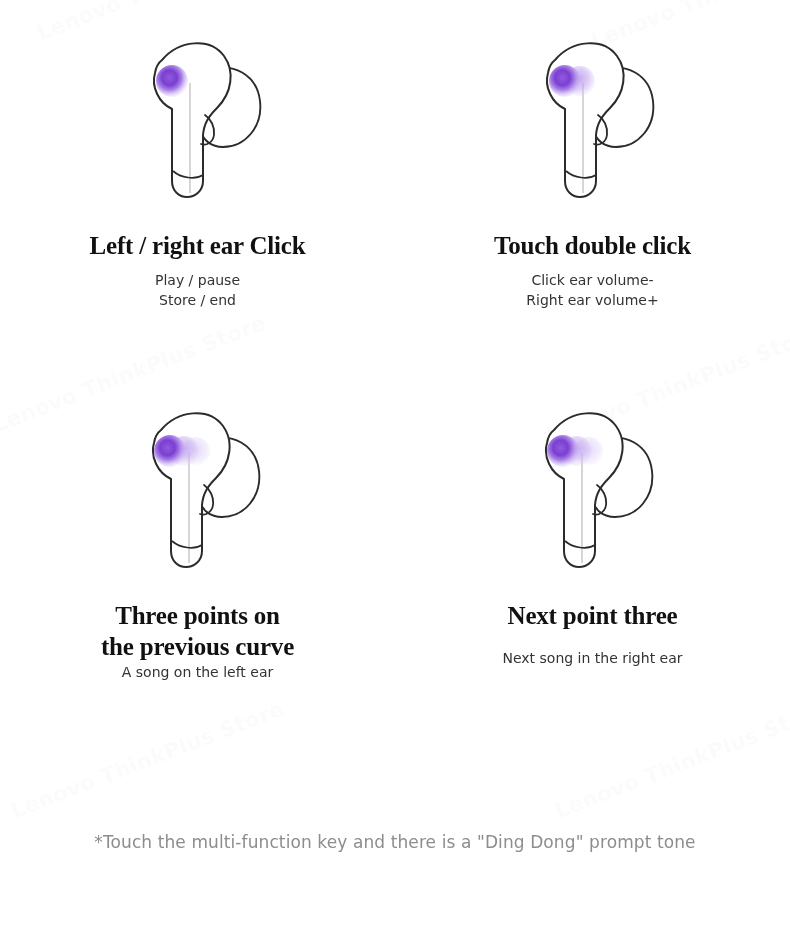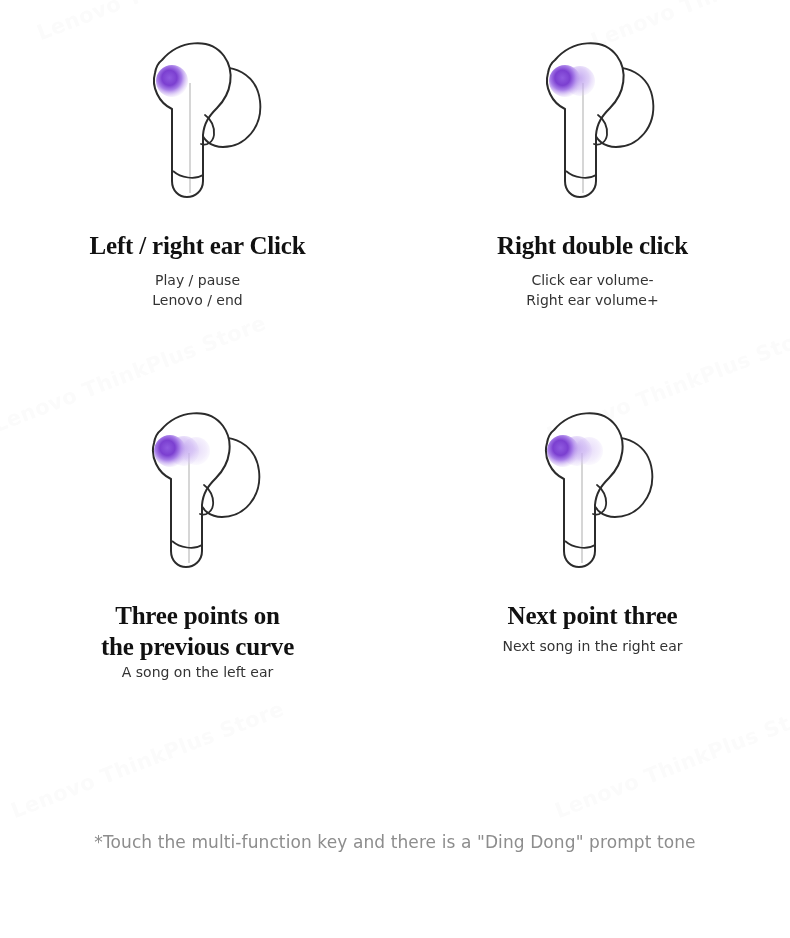--- a/index.html
+++ b/index.html
@@ -86,21 +86,21 @@
     font-size: 14px;
     font-weight: 400;
     color: #333333;
     line-height: 1.42;
     margin: 0;
   }
   .sub-line { display: block; }
 
   
   .cell-r2c1 .title { margin-bottom: 0; }
-  .cell-r2c2 .title { margin-bottom: 6px; }
+  .cell-r2c2 .title { margin-bottom: 18px; }
 
   
   .footnote {
     position: absolute;
     left: 0;
     right: 0;
     top: 832px;
     z-index: 1;
     text-align: center;
     font-size: 17px;
@@ -152,21 +152,21 @@
 
           <path d="M46 148 C54 155 68 157 76 152" fill="none" stroke="#2b2b2b" stroke-width="1.7"></path>
 
           <circle cx="45" cy="58" r="16" fill="url(#g1)"></circle>
         </svg>
       </div>
       <div class="texts">
         <h2 class="title">Left / right ear Click</h2>
         <p class="sub">
           <span class="sub-line">Play / pause</span>
-          <span class="sub-line">Lenovo / end</span>
+          <span class="sub-line">Store / end</span>
         </p>
       </div>
     </div>
 
     <div class="cell cell-r1c2">
       <div class="bud-wrap">
         <svg width="150" height="185" viewBox="0 0 150 185">
           <defs>
             <radialGradient id="g2a" cx="42%" cy="40%" r="62%">
               <stop offset="0%" stop-color="#8f5ae0"></stop>
@@ -186,21 +186,21 @@
                    C76 168 68 174 60 174 C52 174 45 168 45 158
                    L45 86 C32 80 24 64 28 50 C29 44 31 40 35 37 Z" fill="#ffffff" stroke="#2b2b2b" stroke-width="2" stroke-linejoin="round"></path>
           <path d="M78 92 C84 96 88 104 87 112 C86 119 80 123 74 121" fill="none" stroke="#2b2b2b" stroke-width="1.8" stroke-linecap="round"></path>
           <line x1="63" y1="60" x2="63" y2="170" stroke="#d6d6d6" stroke-width="2"></line>
           <path d="M46 148 C54 155 68 157 76 152" fill="none" stroke="#2b2b2b" stroke-width="1.7"></path>
           <circle cx="60" cy="58" r="15" fill="url(#g2b)"></circle>
           <circle cx="45" cy="58" r="16" fill="url(#g2a)"></circle>
         </svg>
       </div>
       <div class="texts">
-        <h2 class="title">Right double click</h2>
+        <h2 class="title">Touch double click</h2>
         <p class="sub">
           <span class="sub-line">Click ear volume-</span>
           <span class="sub-line">Right ear volume+</span>
         </p>
       </div>
     </div>
 
     <div class="cell cell-r2c1">
       <div class="bud-wrap">
         <svg width="150" height="185" viewBox="0 0 150 185">

